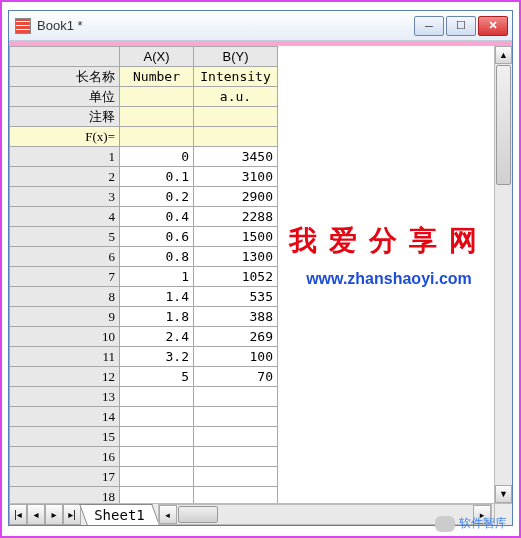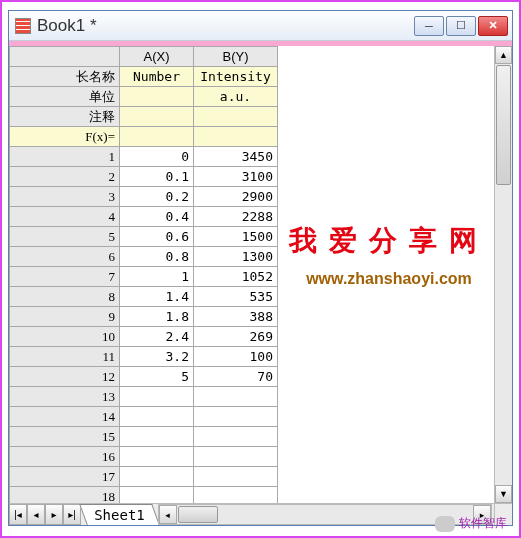--- a/index.html
+++ b/index.html
@@ -1,20 +1,20 @@
 <!DOCTYPE html>
 <html><head>
 <meta charset="utf-8">
 <style>
 * { box-sizing: border-box; margin: 0; padding: 0; }
 body { font-family: "SimSun", "Microsoft YaHei", sans-serif; font-size: 13px; background: #fff; width: 521px; height: 538px; position: relative; border: 2px solid #d946ef; }
 .window { width: 505px; height: 516px; margin: 8px auto 0; border: 1px solid #5a7fb5; background: #fff; position: relative; display: flex; flex-direction: column; }
 .titlebar { height: 30px; background: linear-gradient(#fdfeff, #e6edf7); display: flex; align-items: center; border-bottom: 1px solid #c3ccd9; }
 .app-icon { width: 16px; height: 16px; margin: 0 6px; background: repeating-linear-gradient(0deg,#e74c3c 0 3px,#fff 3px 4px), repeating-linear-gradient(90deg,#2ecc71 0 3px,#fff 3px 4px); border: 1px solid #888; }
-.title { flex: 1; font-size: 17px; color: #333; }
+.title { flex: 1; font-size: 13px; color: #333; }
 .winbtns { display: flex; gap: 2px; margin-right: 4px; }
 .winbtn { width: 30px; height: 20px; border: 1px solid #6b86ad; border-radius: 2px; background: linear-gradient(#f4f8ff,#d0ddf0); display: flex; align-items: center; justify-content: center; font-size: 11px; color: #333; cursor: pointer; }
 .winbtn.close { background: linear-gradient(#f28a8a,#d83535); border-color: #a82020; color: #fff; font-weight: bold; }
 .content { flex: 1; display: flex; overflow: hidden; border-top: 5px solid #f9a8d4; }
 .grid-wrap { flex: 1; overflow: hidden; background: #fff; }
 table { border-collapse: collapse; table-layout: fixed; }
 th, td { border: 1px solid #a8a8a8; height: 20px; font-size: 13px; padding: 0 4px; white-space: nowrap; overflow: hidden; }
 th { background: #e8e8e8; font-weight: normal; text-align: center; }
 .rowhdr { width: 110px; background: #e8e8e8; text-align: right; font-family: "SimSun"; }
 .colA { width: 74px; }
@@ -31,22 +31,22 @@
 .navbtn { width: 18px; border: 1px solid #aaa; background: linear-gradient(#fdfdfd,#d8d8d8); display: flex; align-items: center; justify-content: center; font-size: 10px; cursor: pointer; }
 .sheet-tab { background: #fff; border: 1px solid #888; border-bottom: none; padding: 0 10px; font-family: monospace; font-size: 14px; display: flex; align-items: center; transform: skewX(20deg); margin-left: 2px; }
 .sheet-tab span { transform: skewX(-20deg); }
 .hscroll { flex: 1; background: #e9e9e9; border: 1px solid #bbb; margin: 0 2px; position: relative; }
 .hscroll .arrow { position: absolute; top: 0; bottom: 0; width: 18px; background: linear-gradient(#fdfdfd,#d8d8d8); border: 1px solid #aaa; display: flex; align-items: center; justify-content: center; font-size: 9px; cursor: pointer; }
 .hscroll .arrow.r { right: 0; }
 .hscroll .thumb { position: absolute; left: 19px; top: 1px; bottom: 1px; width: 40px; background: linear-gradient(#f0f0f0,#d0d0d0); border: 1px solid #999; border-radius: 2px; }
 .resize { width: 18px; border-left: 1px solid #bbb; background: #ececec; }
 .watermark { position: absolute; right: 30px; top: 220px; text-align: center; pointer-events: none; }
 .wm1 { color: #e30613; font-size: 28px; font-weight: bold; letter-spacing: 12px; font-family: "SimSun"; }
-.wm2 { color: #a16207; font-size: 16px; font-weight: bold; margin-top: 10px; font-family: Arial; }
-.footer-icon { position: absolute; bottom: 4px; right: 12px; display: flex; align-items: center; gap: 4px; color: #a21caf; font-size: 12px; font-family: "SimSun"; }
+.wm2 { color: #1d4ed8; font-size: 16px; font-weight: bold; margin-top: 10px; font-family: Arial; }
+.footer-icon { position: absolute; bottom: 4px; right: 12px; display: flex; align-items: center; gap: 4px; color: #3b82f6; font-size: 12px; font-family: "SimSun"; }
 .footer-icon .wx { width: 20px; height: 16px; border-radius: 6px; background: #ccc; position: relative; }
 </style>
 </head>
 <body>
 
 <div class="window">
   <div class="titlebar">
     <div class="app-icon"></div>
     <div class="title">Book1 *</div>
     <div class="winbtns">

